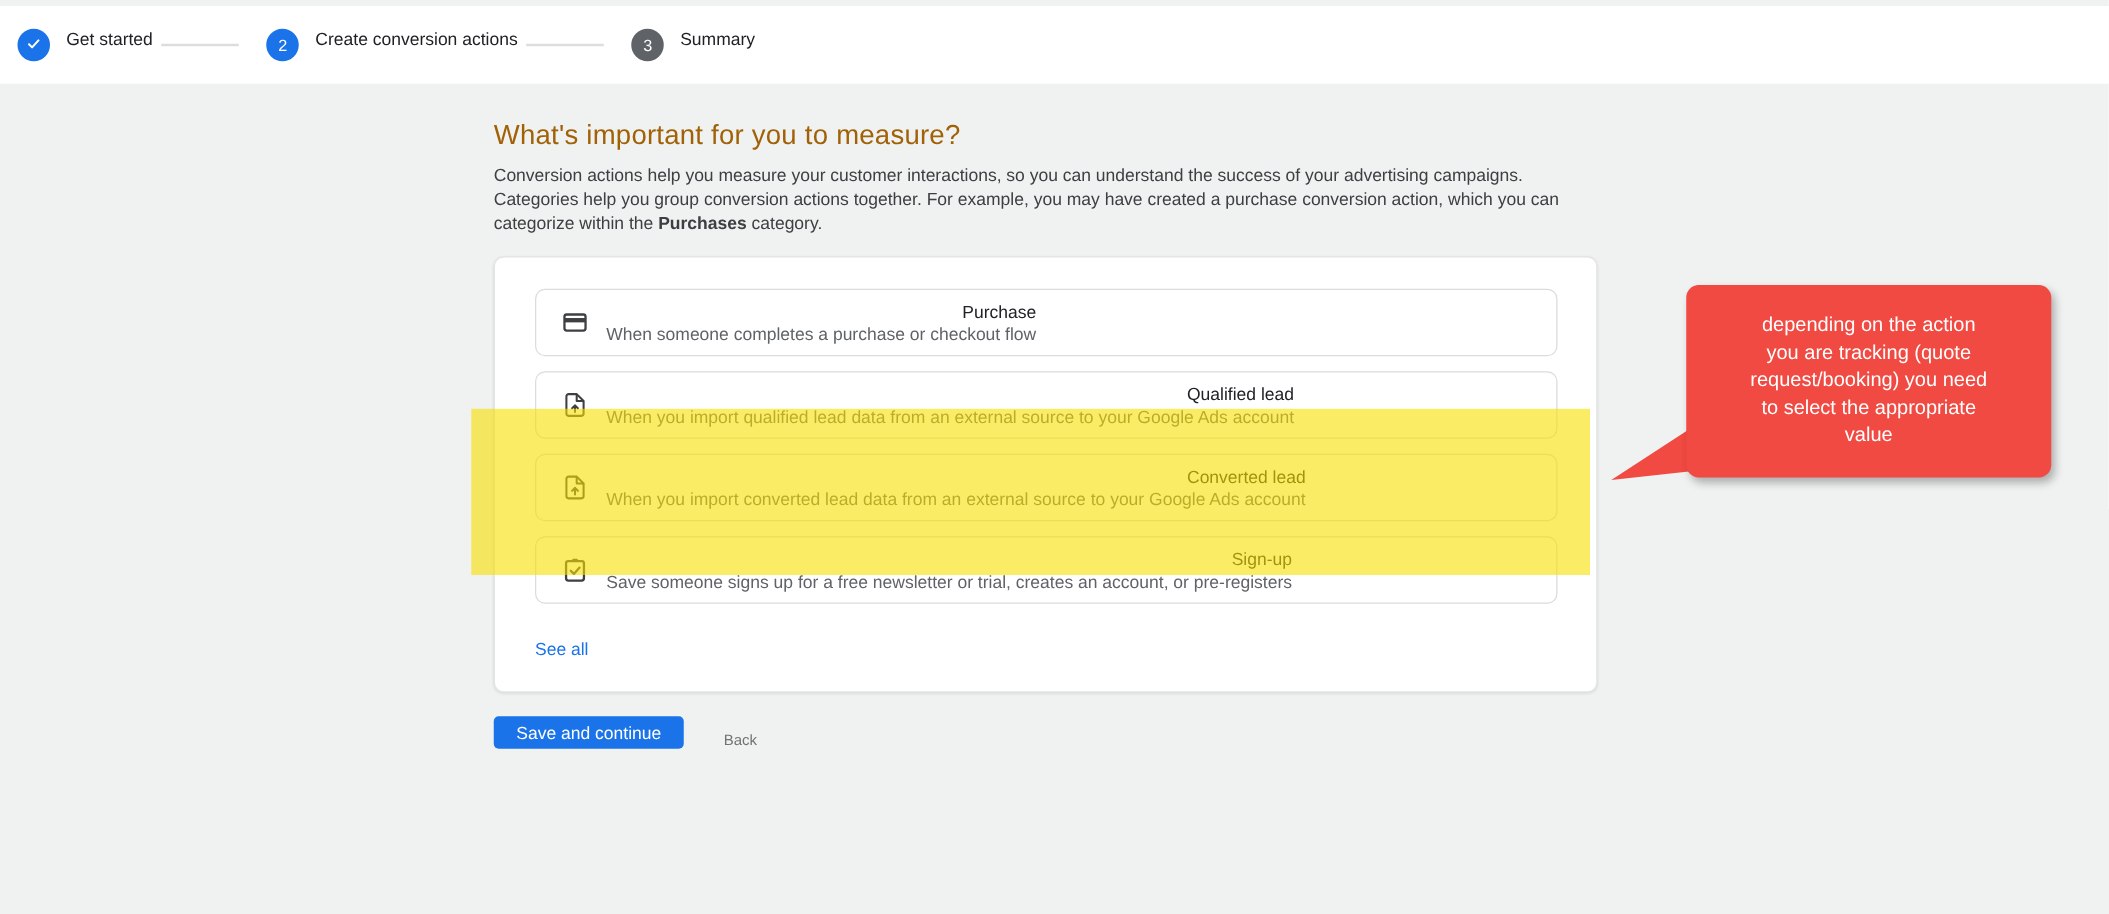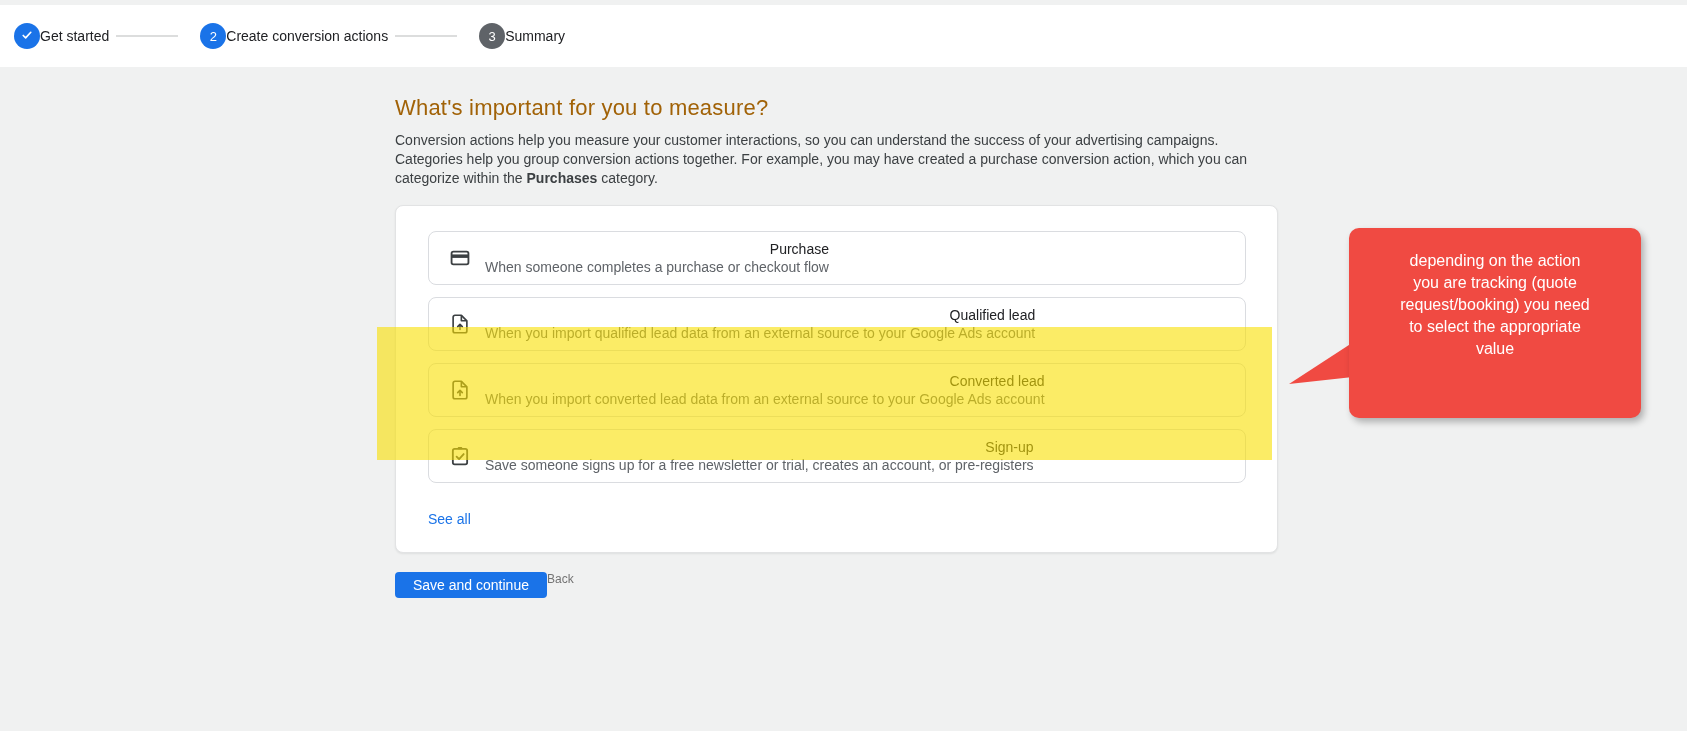--- a/index.html
+++ b/index.html
@@ -7,21 +7,21 @@
   body {
     width:1687px; height:731px; position:relative; overflow:hidden;
     background:#ffffff; font-family:"Liberation Sans", sans-serif;
     -webkit-font-smoothing:antialiased;
   }
   .top-strip { height:5px; background:#f0f1f1; }
   .topbar {
     height:62px; background:#ffffff; display:flex; align-items:center;
     padding-left:14px;
   }
-  .step { display:flex; align-items:center; gap:0; cursor:pointer; }
+  .step { display:flex; gap:13px; cursor:pointer; }
   .step-circle {
     width:26px; height:26px; border-radius:50%; flex:0 0 auto;
     display:flex; align-items:center; justify-content:center;
     color:#ffffff; font-size:13px; font-weight:500;
   }
   .step-circle.done, .step-circle.active { background:#1a73e8; }
   .step-circle.upcoming { background:#5f6368; }
   .step-label { font-size:14px; color:#202124; white-space:nowrap; }
   .step-label.active { font-weight:500; }
   .connector { width:62px; height:2px; background:#dcdddd; margin:0 22px 0 7px; }
@@ -49,36 +49,36 @@
     display:flex; align-items:center; gap:14px; padding-left:20px;
     margin-bottom:12px; background:#ffffff; cursor:pointer;
   }
   .opt-icon { width:22px; height:22px; color:#3c4043; flex:0 0 auto; }
   .opt-icon svg { display:block; width:22px; height:22px; }
   .opt-text { display:flex; flex-direction:column; justify-content:center;align-items:flex-end; }
   .opt-title { font-size:14px; font-weight:500; color:#202124; line-height:17px; }
   .opt-desc  { font-size:14px; font-weight:400; color:#5f6368; line-height:18px; }
   .see-all { display:inline-block; margin-top:16px; color:#1a73e8; font-size:14px; cursor:pointer; text-decoration:none; }
 
-  .actions { display:flex; align-items:flex-start; margin-top:19px; }
+  .actions { display:flex; align-items:flex-end; gap:32px; margin-top:19px; }
   .save-btn {
     background:#1a73e8; color:#ffffff; border:none; border-radius:4px;
     height:26px; padding:0 18px; font-size:14px; font-weight:500;
     font-family:"Liberation Sans", sans-serif; cursor:pointer;
   }
   .back-link { color:#737373; font-size:12px; font-weight:500; cursor:pointer; text-decoration:none; }
 
   .highlight-overlay {
     position:absolute; left:377px; top:260px; width:895px; height:133px;
     background:rgba(249,224,0,0.60); pointer-events:none; z-index:5;
   }
 
   .callout-tail { position:absolute; left:1280px; top:270px; z-index:6; }
   .callout {
-    position:absolute; left:1349px; top:161px; width:292px; height:190px;
+    position:absolute; left:1349px; top:161px; width:292px; height:154px;
     background:#f04a42; border-radius:10px; z-index:7;
     box-shadow:3px 4px 7px rgba(0,0,0,0.28);
     padding-top:22px; text-align:center;
   }
   .callout-line {
     display:block; color:#ffffff; font-size:16px; line-height:22px; font-weight:400;
   }
 </style>
 </head>
 <body>

